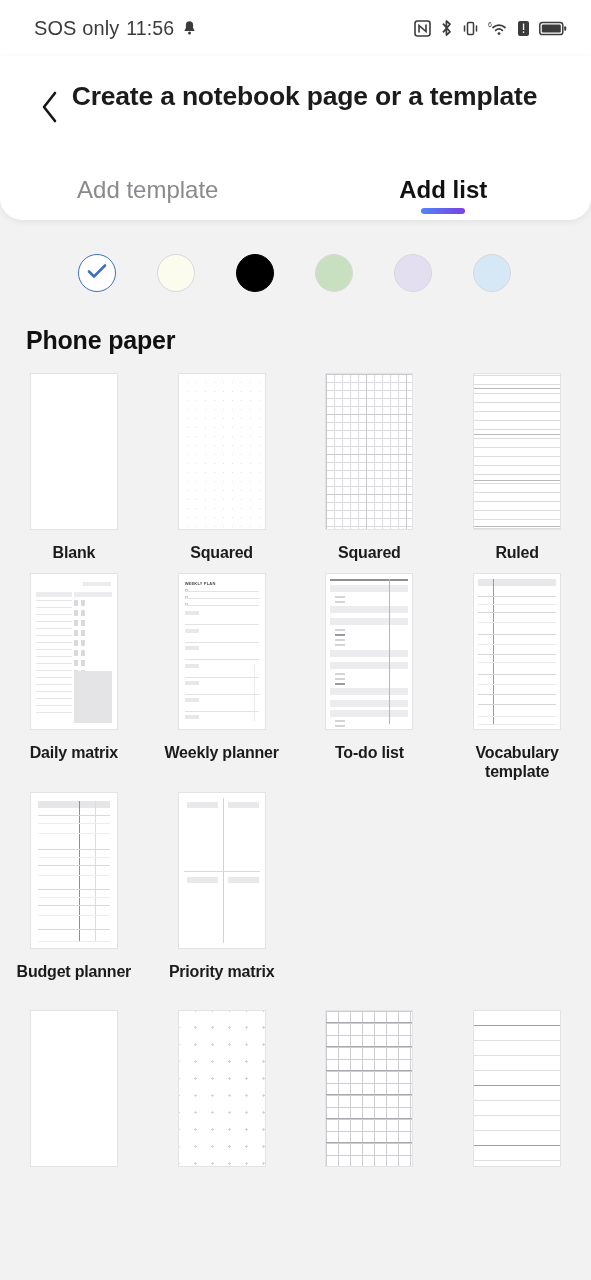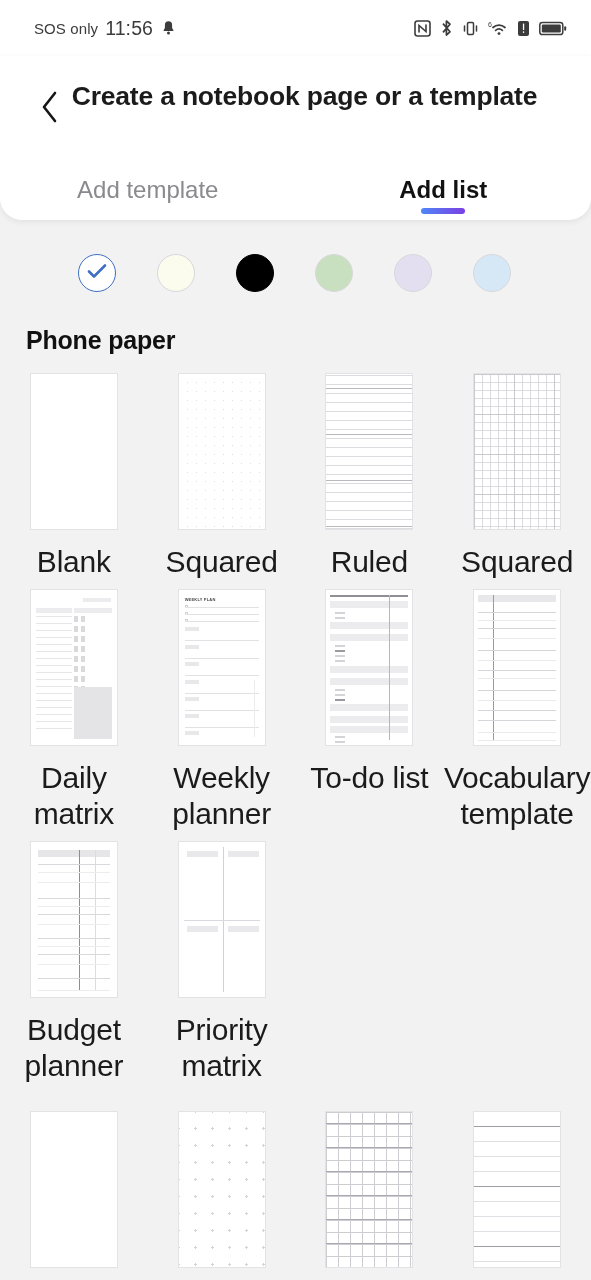--- a/index.html
+++ b/index.html
@@ -27,21 +27,21 @@
     padding: 0 24px 0 34px;
   }
   .status-left {
     display: flex;
     align-items: center;
     gap: 7px;
     font-size: 19px;
     color: #3c3c3c;
     letter-spacing: 0.1px;
   }
-  .status-carrier { font-size: 15px; }
+  .status-carrier { font-size: 20px; }
   .status-time { font-size: 19.5px; }
   .status-right {
     display: flex;
     align-items: center;
     gap: 9px;
     color: #3c3c3c;
   }
   .sb-ico { display: block; }
 
   
@@ -171,25 +171,26 @@
   .thumb {
     width: 88px;
     height: 157px;
     background: #ffffff;
     border: 1px solid #e3e3e6;
     position: relative;
     overflow: hidden;
   }
   .cell-label {
     margin-top: 14px;
-    font-size: 30px;
+    font-size: 16px;
     color: #1b1b1b;
     text-align: center;
     line-height: 1.18;
     letter-spacing: -0.2px;
+    font-weight: bold;
   }
 
   
   .pat { position: absolute; inset: 0; }
 
   .pat-dotted {
     background-image: radial-gradient(circle, #d9d9dd 0.8px, transparent 0.9px);
     background-size: 9px 9px;
     background-position: 4px 4px;
     opacity: 0.85;
@@ -387,32 +388,32 @@
 
     <div class="cell">
       <div class="thumb">
         <div class="pat pat-dotted"></div>
       </div>
       <div class="cell-label">Squared</div>
     </div>
 
     <div class="cell">
       <div class="thumb">
+        <div class="pat pat-squared"></div>
+        <div class="pat pat-squared-major"></div>
+      </div>
+      <div class="cell-label">Squared</div>
+    </div>
+
+    <div class="cell">
+      <div class="thumb">
         <div class="pat pat-ruled"></div>
         <div class="pat pat-ruled-major"></div>
       </div>
       <div class="cell-label">Ruled</div>
-    </div>
-
-    <div class="cell">
-      <div class="thumb">
-        <div class="pat pat-squared"></div>
-        <div class="pat pat-squared-major"></div>
-      </div>
-      <div class="cell-label">Squared</div>
     </div>
 
     <div class="cell">
       <div class="thumb">
         <div class="dp-head"></div>
         <div class="dp-col-l">
           <div class="dp-bar"></div>
           <div class="dp-line"></div>
             <div class="dp-line"></div>
             <div class="dp-line"></div>

